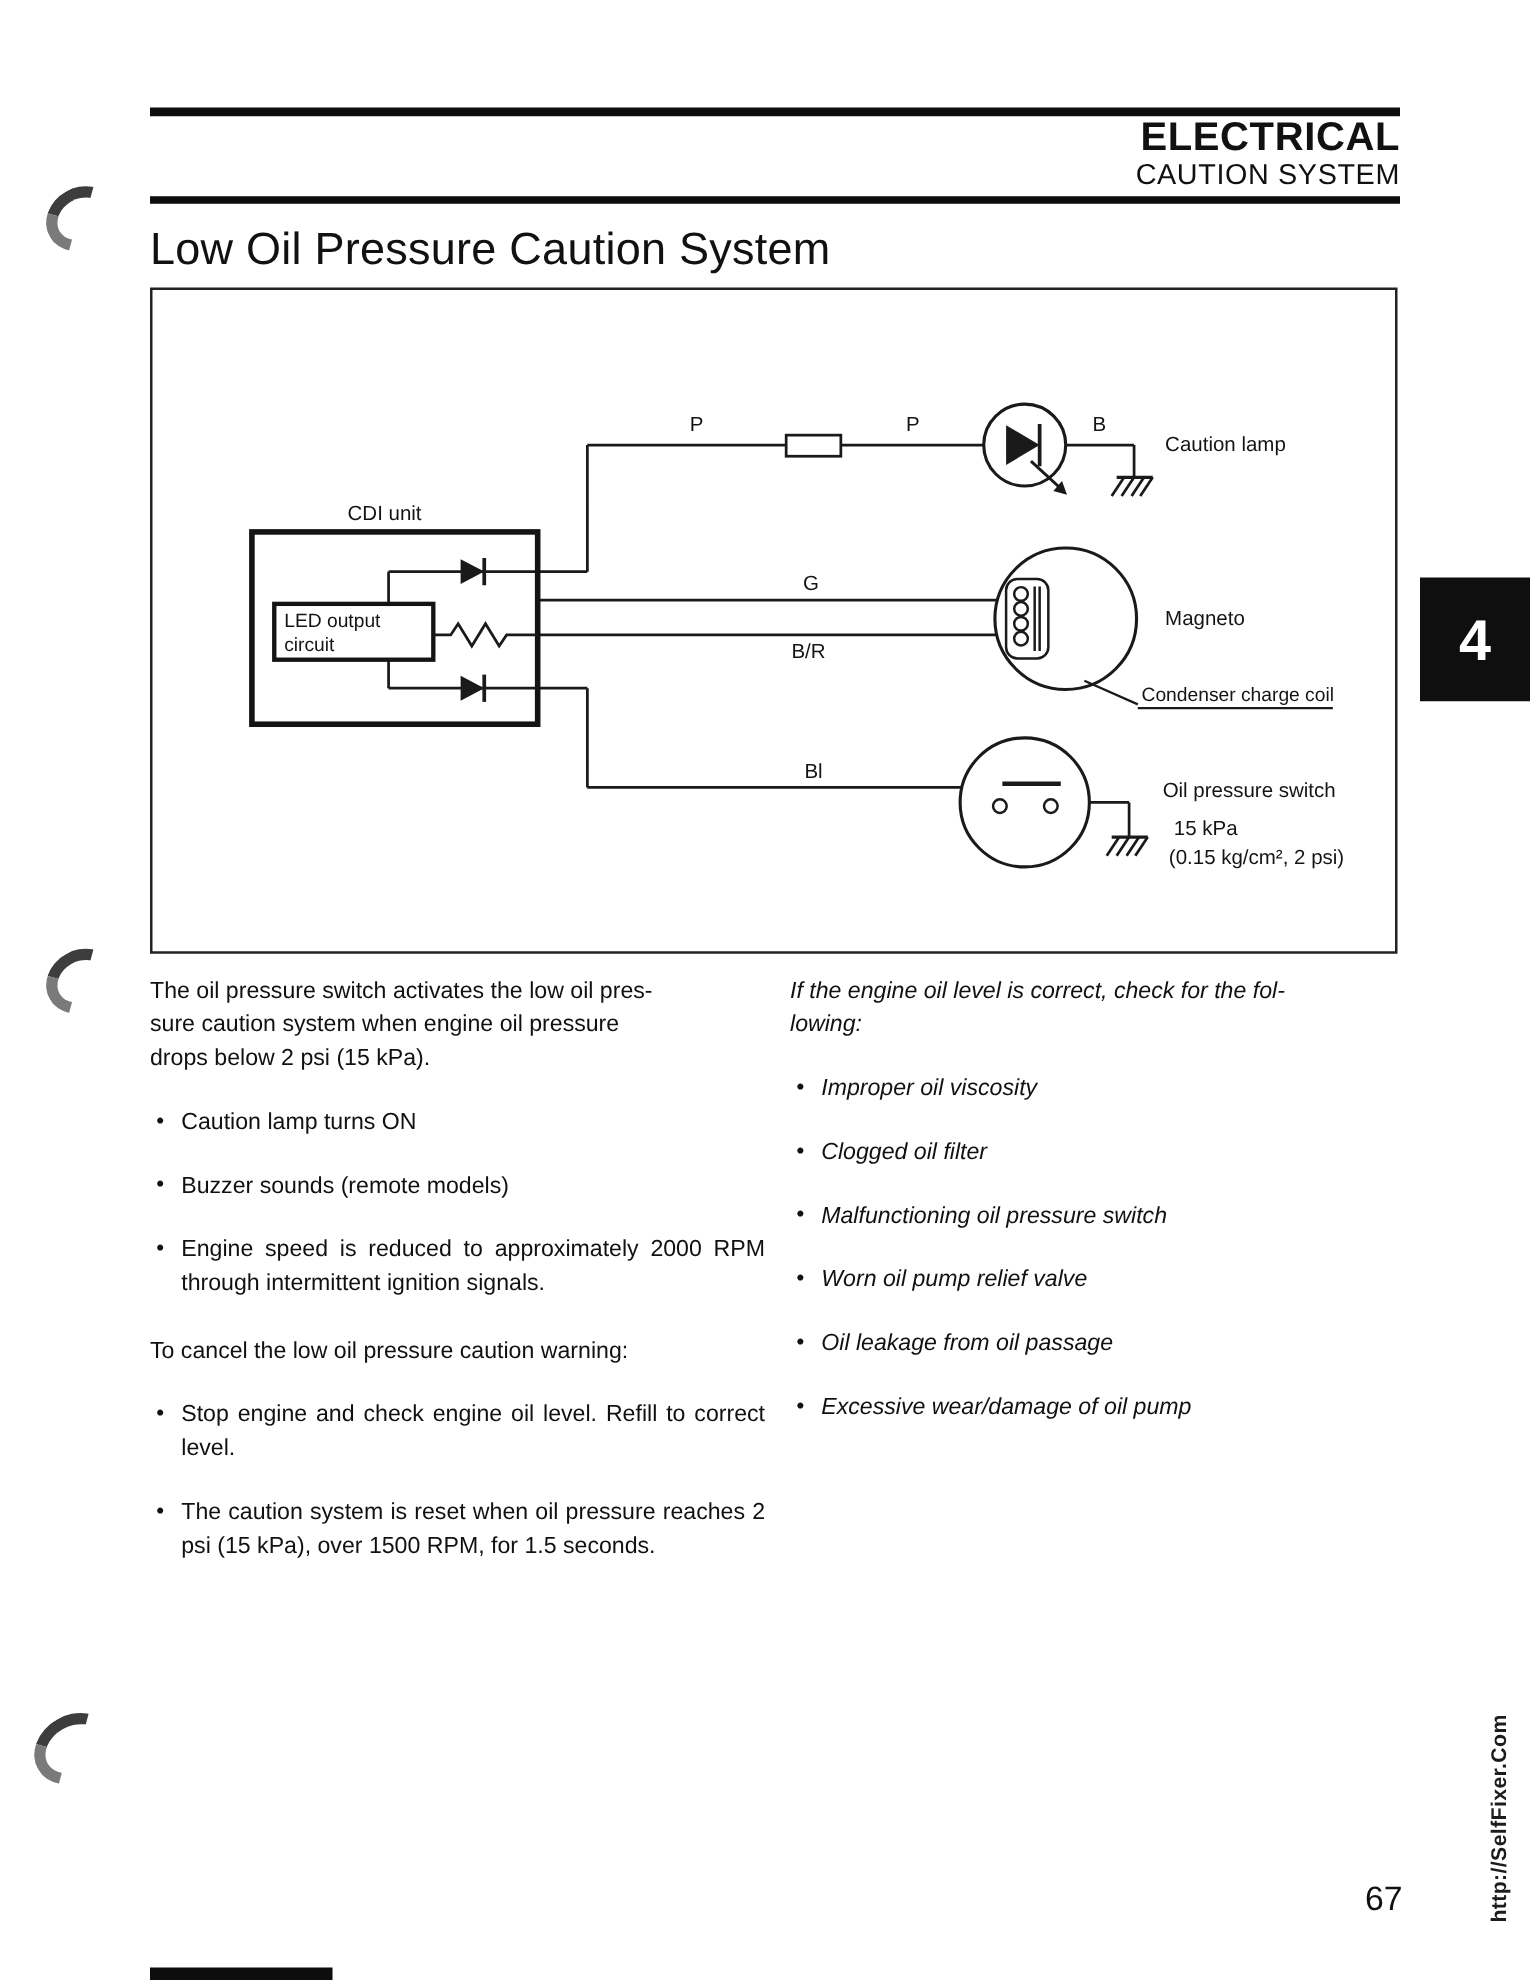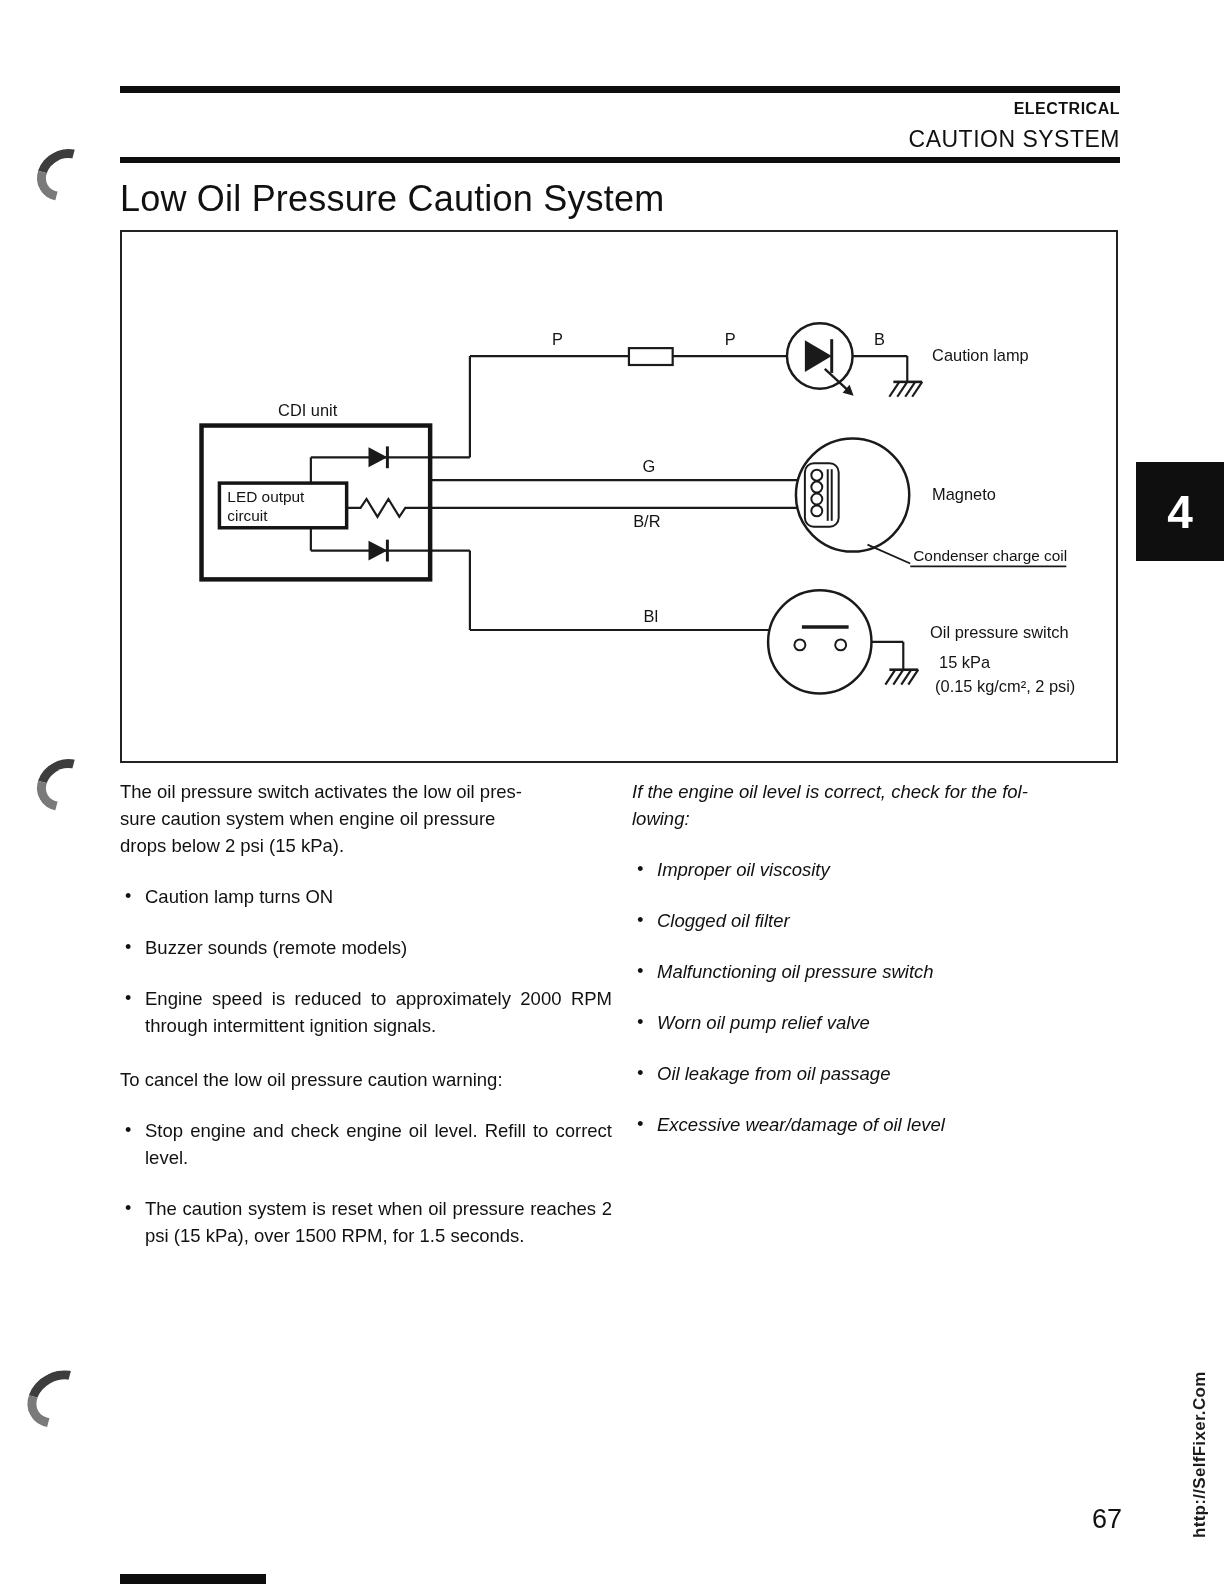--- a/index.html
+++ b/index.html
@@ -6,21 +6,21 @@
   body { background:#e8e8e8; font-family:"Liberation Sans", sans-serif; }
   .page {
     position:relative; width:1224px; height:1584px;
     background:#ffffff; color:#111; overflow:hidden;
     font-family:"Liberation Sans", sans-serif;
   }
   .rule { position:absolute; left:120px; width:1000px; background:#0d0d0d; }
   .rule-top { top:86px; height:7px; }
   .rule-bottom { top:157px; height:6px; }
   .header-text { position:absolute; left:120px; width:1000px; top:94px; text-align:right; }
-  .header-line1 { font-weight:bold; font-size:16px; line-height:30px; letter-spacing:.5px; }
+  .header-line1 { font-weight:bold; font-size:32px; line-height:30px; letter-spacing:.5px; }
   .header-line2 { font-size:23px; line-height:30px; letter-spacing:.5px; }
   .page-title { position:absolute; left:120px; top:178px; font-size:36px; font-weight:normal; letter-spacing:.2px; }
   .diagram-frame { position:absolute; left:120px; top:230px; width:998px; height:533px; border:2px solid #222; background:#fff; }
   .diagram-frame svg { display:block; width:100%; height:100%; }
   .diagram-frame text { font-family:"Liberation Sans", sans-serif; font-size:16.5px; fill:#141414; }
   .diagram-frame text.small { font-size:15.5px; }
   .body-cols { position:absolute; left:120px; top:778px; width:1002px; display:flex; gap:20px; font-size:18.5px; line-height:27px; }
   .col-left { width:492px; }
   .col-right { width:482px;font-style:italic; }
   .para { white-space:pre-line; margin-bottom:0; }
@@ -172,21 +172,21 @@
     </div>
     <div class="col-right">
       <p class="para">If the engine oil level is correct, check for the fol-
 lowing:</p>
       <ul class="blist">
         <li>Improper oil viscosity</li>
         <li>Clogged oil filter</li>
         <li>Malfunctioning oil pressure switch</li>
         <li>Worn oil pump relief valve</li>
         <li>Oil leakage from oil passage</li>
-        <li>Excessive wear/damage of oil level</li>
+        <li>Excessive wear/damage of oil pump</li>
       </ul>
     </div>
   </div>
 
   <div class="chapter-tab">4</div>
 
   <div class="watermark">http://SelfFixer.Com</div>
   <div class="page-number">67</div>
   <div class="bottom-bar"></div>
 

